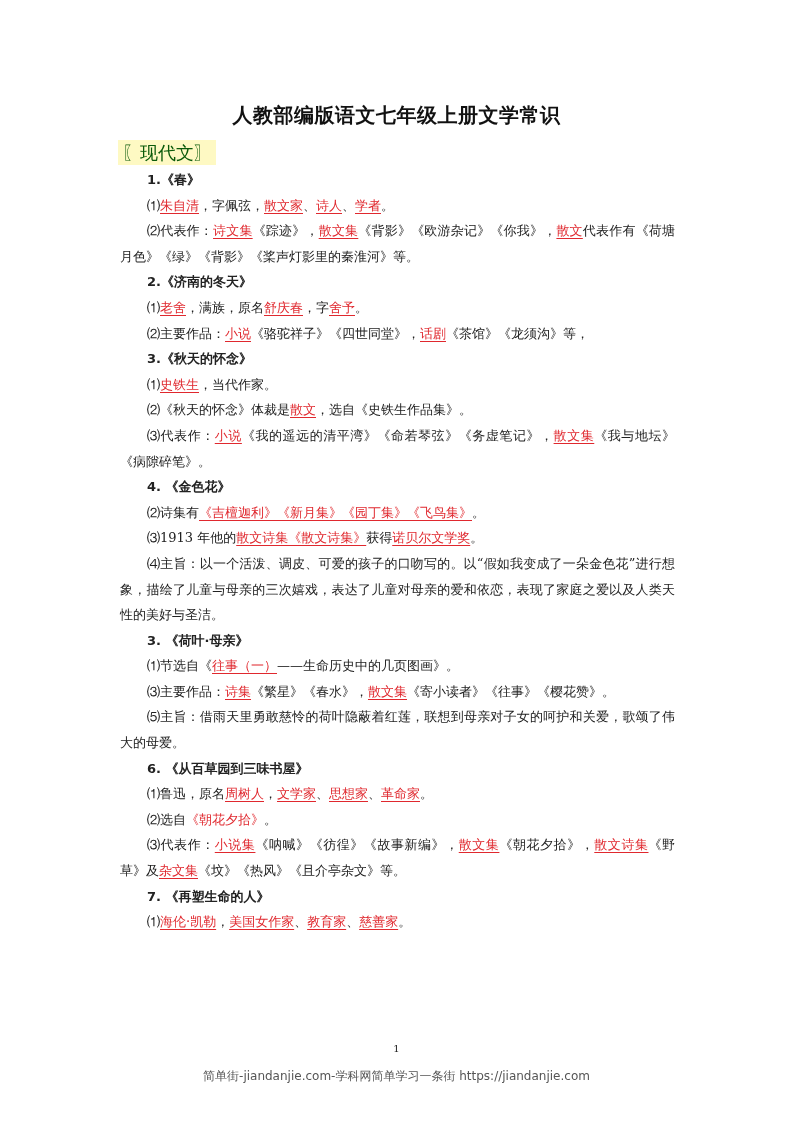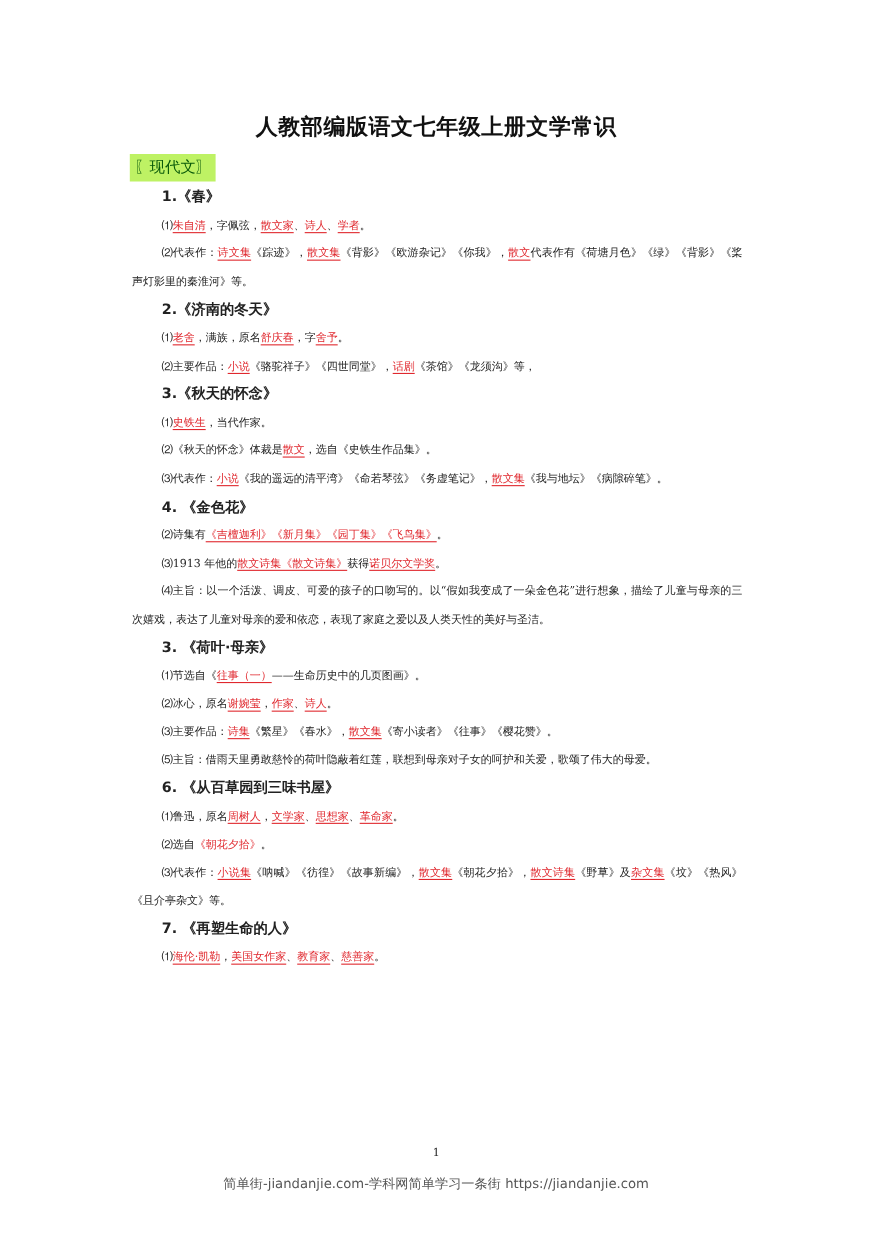--- a/index.html
+++ b/index.html
@@ -3,23 +3,23 @@
 <meta charset="utf-8">
 <style>
   html, body { margin: 0; padding: 0; background: #ffffff; }
   body { width: 793px; height: 1122px; position: relative; overflow: hidden;
          font-family: "DejaVu Serif", "Liberation Serif", serif; color: #222; }
   .page { position: absolute; left: 0; top: 0; width: 793px; height: 848px; }
   .title { position: absolute; left: 0; width: 793px; top: 102px; text-align: center;
            font-size: 20px; font-weight: bold; color: #111; letter-spacing: 0.5px;
            font-family: "DejaVu Sans", sans-serif; }
   .section-tag { position: absolute; left: 118px; top: 140px; height: 25px; line-height: 25px;
-                 padding: 0 4px; background: #bef264; color: #0a5a0a; font-size: 14px; }
+                 padding: 0 4px; background: #fef9c3; color: #0a5a0a; font-size: 18px; }
   .content { position: absolute; left: 120px; top: 167px; width: 555px; }
-  .line { font-size: 10px; line-height: 25.6px; white-space: nowrap; }
+  .line { font-size: 13px; line-height: 25.6px; white-space: nowrap; }
   .line.indent { padding-left: 27px; }
   .line.wrap { white-space: normal; text-indent: 27px; text-align: justify; }
   .heading { font-weight: bold; font-family: "DejaVu Sans", sans-serif; font-size: 13px;
              padding-left: 27px; line-height: 25.6px; color: #222; }
   .hl { color: #e0282e; text-decoration: underline; text-decoration-color: #e0282e;
         text-underline-offset: 3px; }
   .red { color: #e0282e; }
   .page-num { position: absolute; left: 0; width: 793px; top: 1043px; text-align: center;
               font-size: 10px; color: #222; }
   .footer { position: absolute; left: 0; width: 793px; top: 1068px; text-align: center;
@@ -42,21 +42,20 @@
       <div class="heading">3.《秋天的怀念》</div>
       <div class="line indent"><span>⑴</span><span class="hl">史铁生</span><span>，当代作家。</span></div>
       <div class="line indent"><span>⑵《秋天的怀念》体裁是</span><span class="hl">散文</span><span>，选自《史铁生作品集》。</span></div>
       <div class="line wrap"><span>⑶代表作：</span><span class="hl">小说</span><span>《我的遥远的清平湾》《命若琴弦》《务虚笔记》，</span><span class="hl">散文集</span><span>《我与地坛》《病隙碎笔》。</span></div>
       <div class="heading">4. 《金色花》</div>
       <div class="line indent"><span>⑵诗集有</span><span class="hl">《吉檀迦利》《新月集》《园丁集》《飞鸟集》</span><span>。</span></div>
       <div class="line indent"><span>⑶1913 年他的</span><span class="hl">散文诗集《散文诗集》</span><span>获得</span><span class="hl">诺贝尔文学奖</span><span>。</span></div>
       <div class="line wrap"><span>⑷主旨：以一个活泼、调皮、可爱的孩子的口吻写的。以“假如我变成了一朵金色花”进行想象，描绘了儿童与母亲的三次嬉戏，表达了儿童对母亲的爱和依恋，表现了家庭之爱以及人类天性的美好与圣洁。</span></div>
       <div class="heading">3. 《荷叶·母亲》</div>
       <div class="line indent"><span>⑴节选自《</span><span class="hl">往事（一）</span><span>——生命历史中的几页图画》。</span></div>
-      <div class="line indent"><span>⑵冰心，原名</span><span class="hl">谢婉莹</span><span>，</span><span class="hl">作家</span><span>、</span><span class="hl">诗人</span><span>。</span></div>
       <div class="line indent"><span>⑶主要作品：</span><span class="hl">诗集</span><span>《繁星》《春水》，</span><span class="hl">散文集</span><span>《寄小读者》《往事》《樱花赞》。</span></div>
       <div class="line wrap"><span>⑸主旨：借雨天里勇敢慈怜的荷叶隐蔽着红莲，联想到母亲对子女的呵护和关爱，歌颂了伟大的母爱。</span></div>
       <div class="heading">6. 《从百草园到三味书屋》</div>
       <div class="line indent"><span>⑴鲁迅，原名</span><span class="hl">周树人</span><span>，</span><span class="hl">文学家</span><span>、</span><span class="hl">思想家</span><span>、</span><span class="hl">革命家</span><span>。</span></div>
       <div class="line indent"><span>⑵选自</span><span class="red">《朝花夕拾》</span><span>。</span></div>
       <div class="line wrap"><span>⑶代表作：</span><span class="hl">小说集</span><span>《呐喊》《彷徨》《故事新编》，</span><span class="hl">散文集</span><span>《朝花夕拾》，</span><span class="hl">散文诗集</span><span>《野草》及</span><span class="hl">杂文集</span><span>《坟》《热风》《且介亭杂文》等。</span></div>
       <div class="heading">7. 《再塑生命的人》</div>
       <div class="line indent"><span>⑴</span><span class="hl">海伦·凯勒</span><span>，</span><span class="hl">美国女作家</span><span>、</span><span class="hl">教育家</span><span>、</span><span class="hl">慈善家</span><span>。</span></div>
     </div>
 

